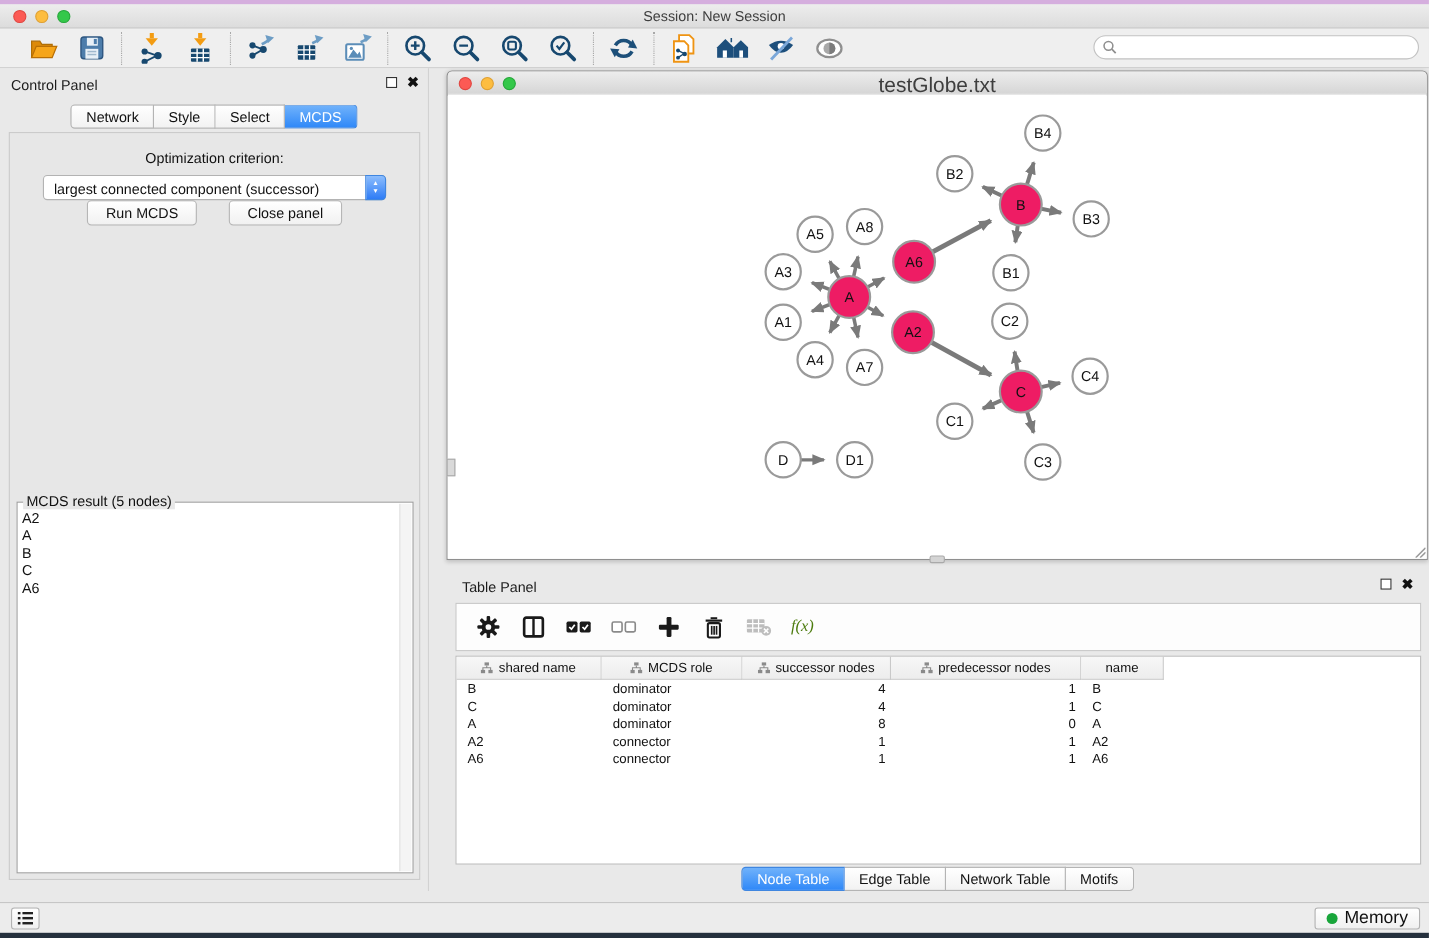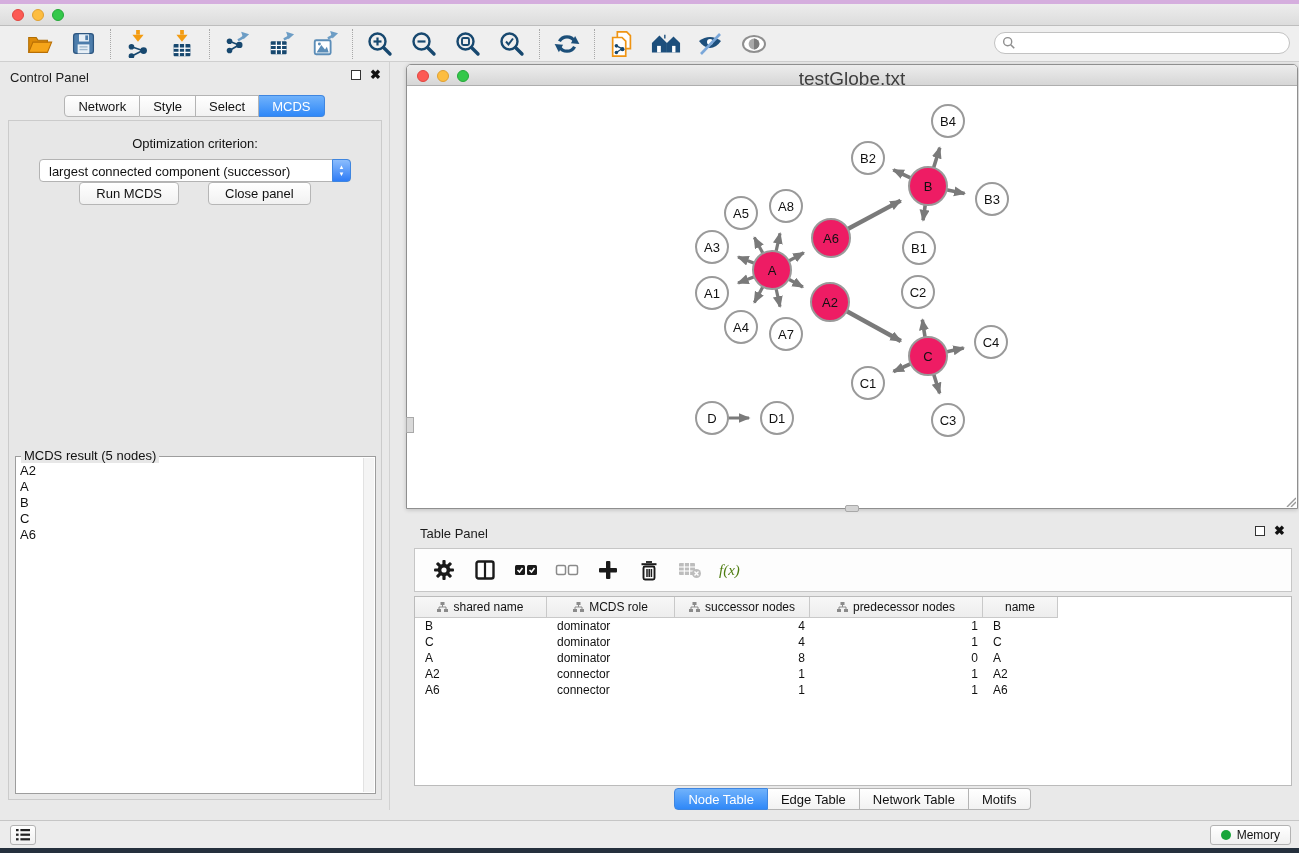--- a/index.html
+++ b/index.html
@@ -98,35 +98,36 @@
   #tp-tabs { position:absolute; left:0; top:266px; width:100%; display:flex; justify-content:center; }
 
   
   #status-bar { position:absolute; left:0; top:820px; width:1299px; height:28px;
     background:#ececec; border-top:1px solid #c6c6c6; }
   #list-button { position:absolute; left:10px; top:4px; width:26px; height:20px;
     background:linear-gradient(#fff,#f0f0f0); border:1px solid #b3b3b3; border-radius:3px;
     display:flex; align-items:center; justify-content:center; }
   #memory-button { position:absolute; right:8px; top:4px; height:20px; padding:0 10px;
     background:linear-gradient(#fff,#f0f0f0); border:1px solid #b3b3b3; border-radius:3px;
-    display:flex; align-items:center; gap:6px; font-size:12px; color:#111; }
+    display:flex; align-items:center; gap:6px; font-size:16px; color:#111; }
   #memory-dot { width:10px; height:10px; border-radius:50%; background:#18a53a; }
   #desktop-strip-bottom { position:absolute; left:0; top:848px; width:1299px; height:5px; background:#25303d; }
 </style>
 </head>
 <body>
 
 <div id="desktop-strip-top"></div>
 
 <div id="titlebar">
   <div class="lights" style="left:12px;">
     <span class="light red"></span>
     <span class="light yellow"></span>
     <span class="light green"></span>
   </div>
+  <div class="title">Session: New Session</div>
 </div>
 
 <div id="toolbar">
   <div class="tb-group">
     <span class="tb-icon">
       <svg width="28" height="28" viewBox="0 0 30 30">
           <path d="M4 24 V8 h8 l2 3 h10 v3" fill="#dd8a08" stroke="#b06e04" stroke-width="1.2"></path>
           <path d="M4 24 L8.5 13 H28.5 L24 24 Z" fill="#f6a519" stroke="#b96f04" stroke-width="1.2"></path>
         </svg>
     </span>

